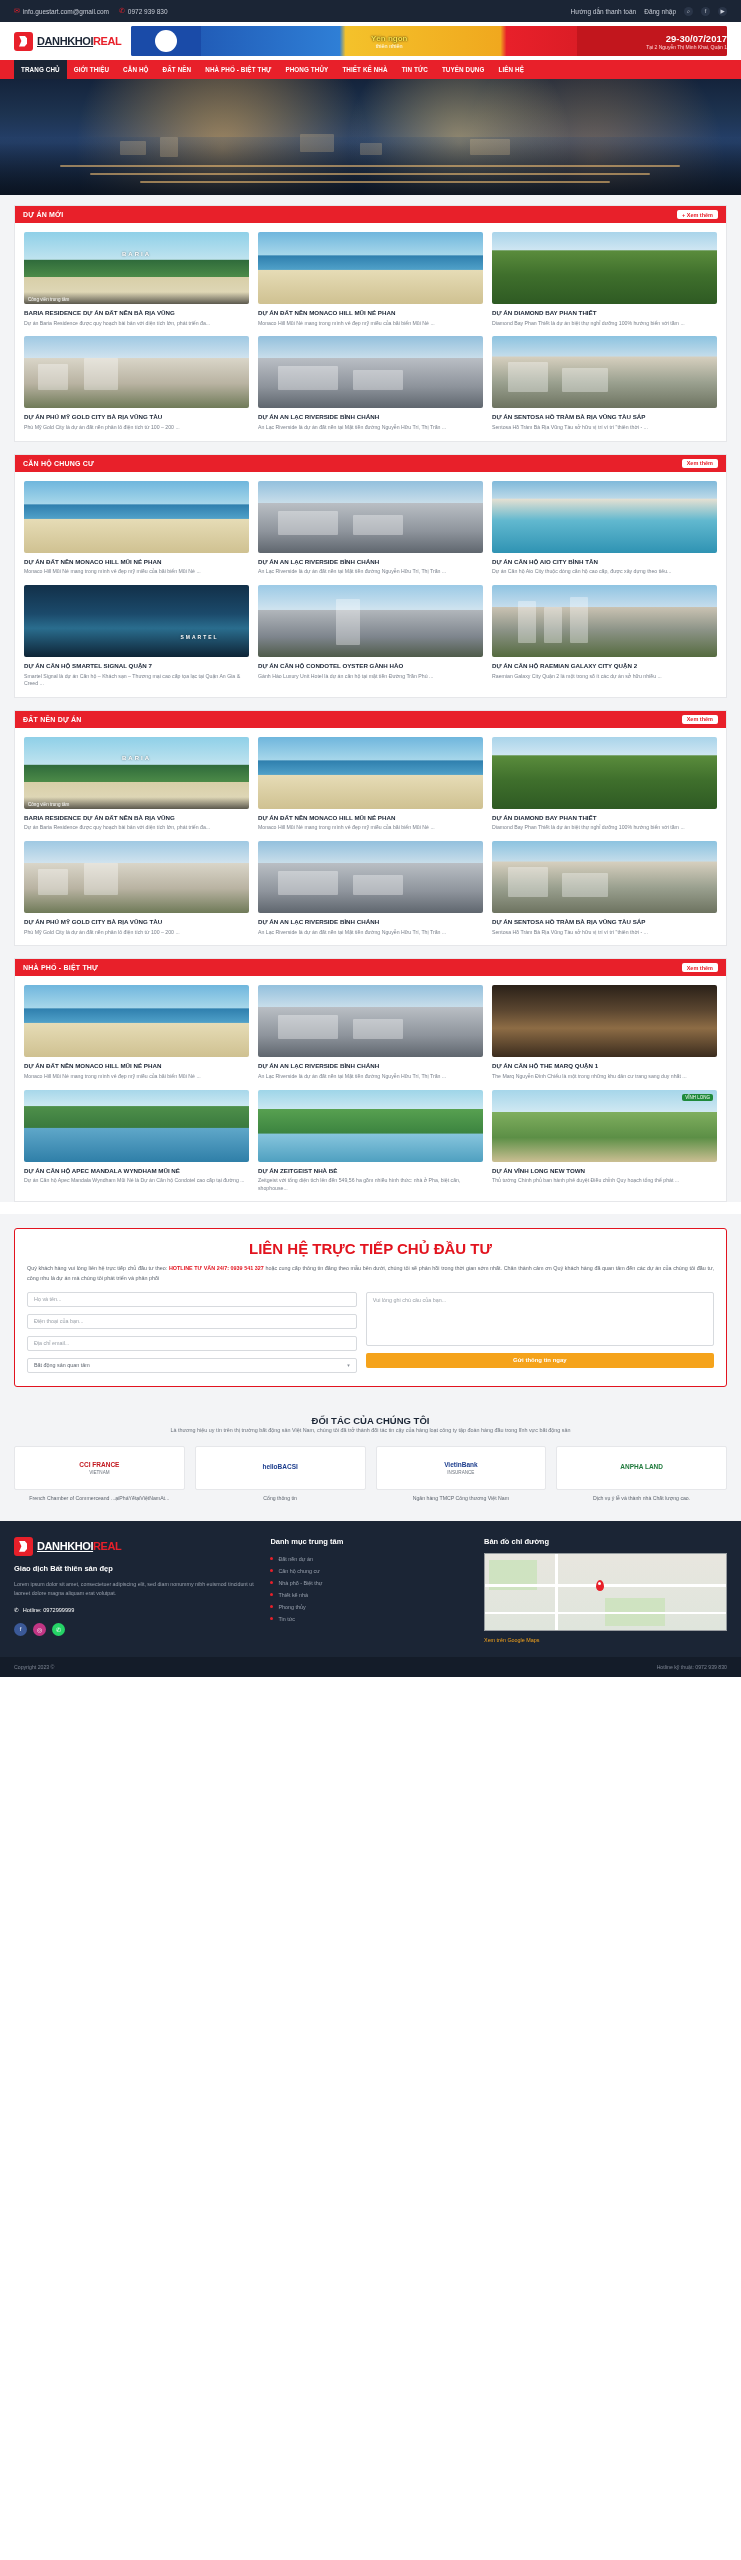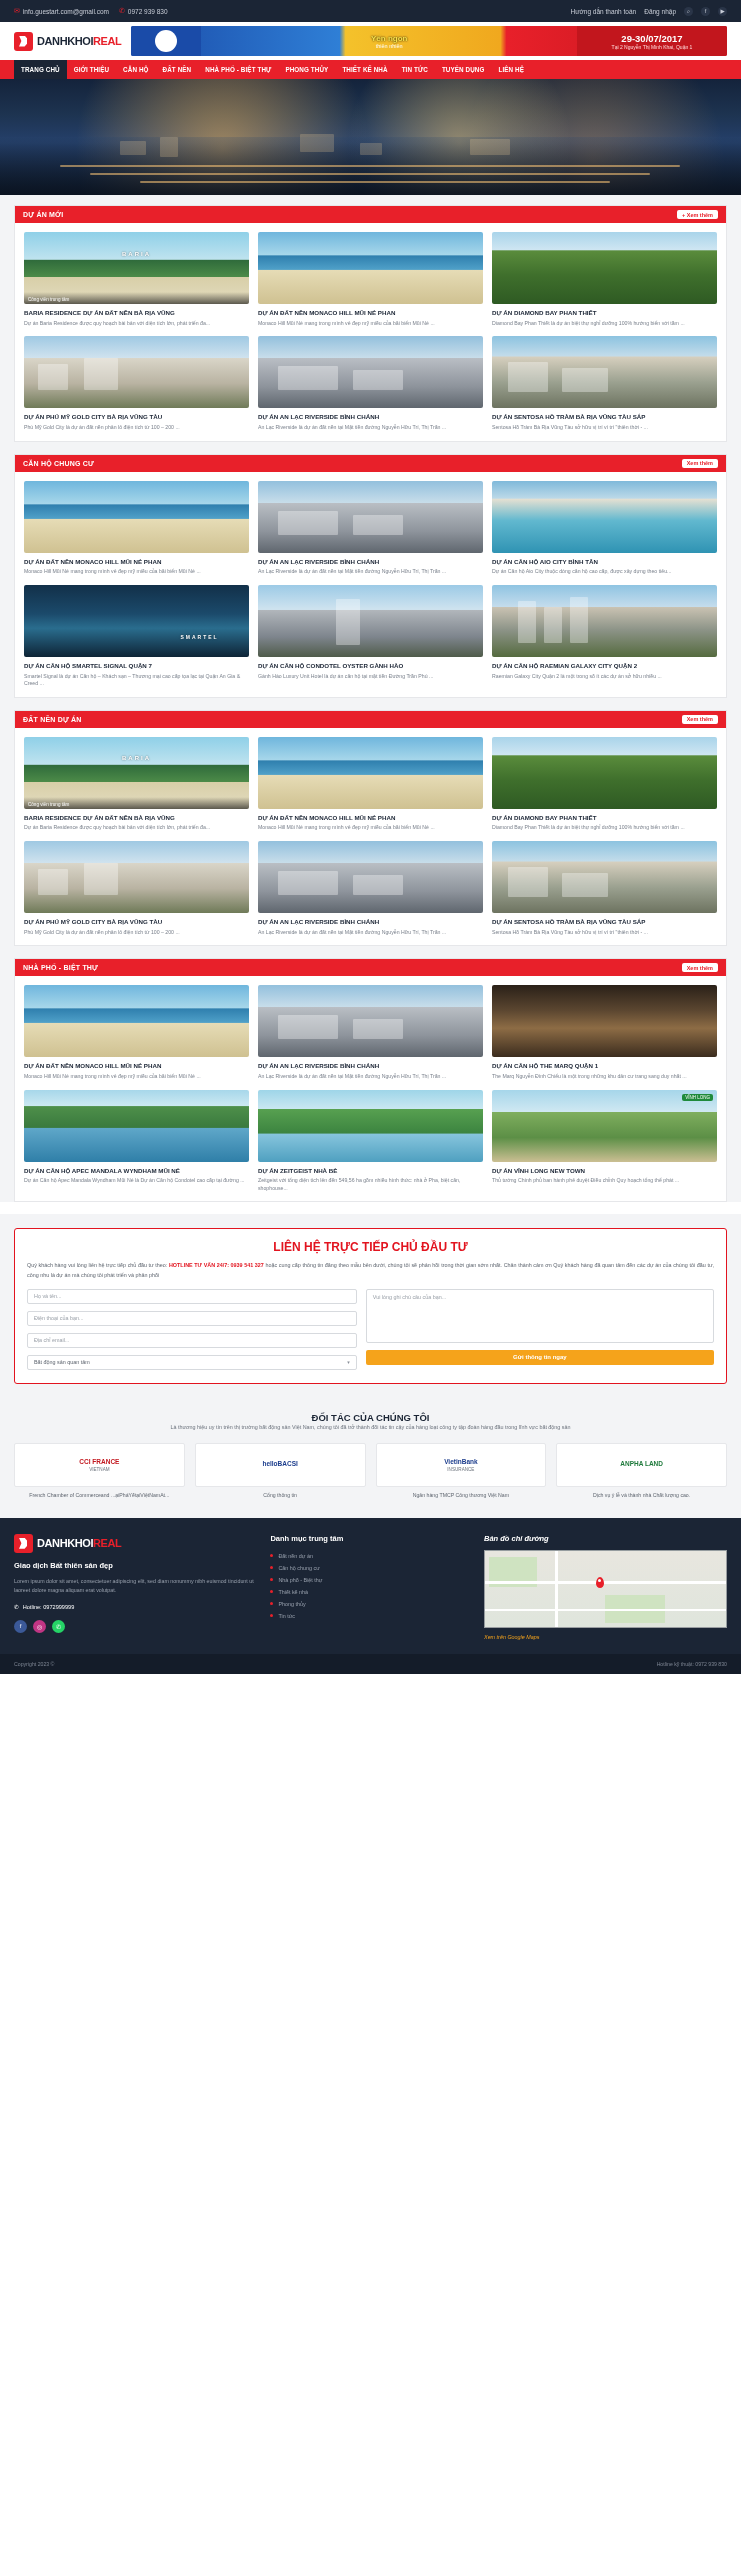--- a/index.html
+++ b/index.html
@@ -44,41 +44,41 @@
     position: relative;
   }
   .logo-mark:after {
     content: "";
     position: absolute; left: 5px; top: 4px;
     width: 8px; height: 11px;
     background: #fff;
     clip-path: polygon(0 0, 70% 0, 100% 25%, 100% 75%, 70% 100%, 0 100%, 30% 50%);
   }
   .logo-text { font-size: 11px; font-weight: bold; letter-spacing: -0.4px; }
-  .logo-text .a { color: #1b2535; }
+  .logo-text .a { color: #1b2535; text-decoration: underline; }
   .logo-text .b { color: #e8202a; }
 
   .banner-ad {
     flex: 1;
     height: 30px;
     background: linear-gradient(90deg,#1a4ba8 0%, #2f7fd6 35%, #f4c22b 36%, #f0a81e 62%, #e8202a 63%, #c2161d 100%);
     border-radius: 2px;
     display: flex;
     align-items: center;
     position: relative;
     overflow: hidden;
     color: #fff;
     font-size: 6px;
   }
   .ad-left { width: 70px; height: 100%; background:#1a4ba8; display:flex; align-items:center; justify-content:center; }
   .ad-left .circ { width: 22px; height: 22px; border-radius:50%; background:#fff; }
   .ad-mid { flex: 1; padding: 2px 4px; text-align:center; }
   .ad-mid .l1 { font-size: 8px; font-weight: bold; color: #f7e14a; text-shadow: 0 0 2px #000; text-align: center; }
   .ad-mid .l2 { font-size: 5.5px; color: #fff; }
-  .ad-right { width: 150px; height: 100%; background:#c2161d; display:flex; flex-direction:column; align-items:center; justify-content:center; }
+  .ad-right { width: 150px; height: 100%; background:#c2161d; display:flex; flex-direction:column; align-items:flex-end; justify-content:center; }
   .ad-right .d1 { font-size: 9.5px; font-weight: bold; color:#fff; }
   .ad-right .d2 { font-size: 5px; color:#ffd9d9; }
 
   
   .nav {
     background: #e8202a;
     height: 19px;
     display: flex;
     align-items: stretch;
     padding: 0 14px;
@@ -199,21 +199,21 @@
   }
   .contact-box {
     background: #fff;
     border: 1px solid #e2141f;
     border-radius: 3px;
     padding: 11px 12px 13px;
   }
   .contact-title {
     text-align: center;
     color: #e2141f;
-    font-size: 12px;
+    font-size: 15px;
     font-weight: bold;
     margin-bottom: 7px;
   }
   .contact-desc {
     font-size: 5.4px;
     color: #5d646e;
     line-height: 1.7;
     text-align: justify;
     margin-bottom: 9px;
   }
@@ -285,21 +285,21 @@
   
   .footer {
     background: #1b2535;
     color: #aeb5c0;
     padding: 16px 14px 14px;
     display: flex;
     gap: 14px;
   }
   .fcol1 { width: 34%; }
   .fcol2 { width: 28%; }
-  .fcol3 { flex: 1; font-style: italic; }
+  .fcol3 { flex: 1; }
   .f-logo { display:flex; align-items:center; gap:4px; margin-bottom: 8px; }
   .f-logo .logo-text .a { color: #fff; }
   .f-title { font-size: 7.5px; color: #fff; font-weight: bold; margin-bottom: 7px; }
   .f-text { font-size: 5.3px; line-height: 1.8; color: #98a0ad; }
   .f-hot { font-size: 5.6px; color: #fff; margin-top: 8px; display:flex; align-items:center; gap:4px;}
   .f-list { list-style: none; }
   .f-list li { font-size: 5.4px; color: #98a0ad; padding: 3px 0; display: flex; align-items: center; gap: 5px; }
   .f-list li:before { content:""; width:3px; height:3px; background:#e8202a; border-radius:50%; display:inline-block; }
   .f-socials { display: flex; gap: 6px; margin-top: 10px; }
   .f-soc { width: 13px; height: 13px; border-radius: 50%; display:flex; align-items:center; justify-content:center; font-size:6px; color:#fff; }

